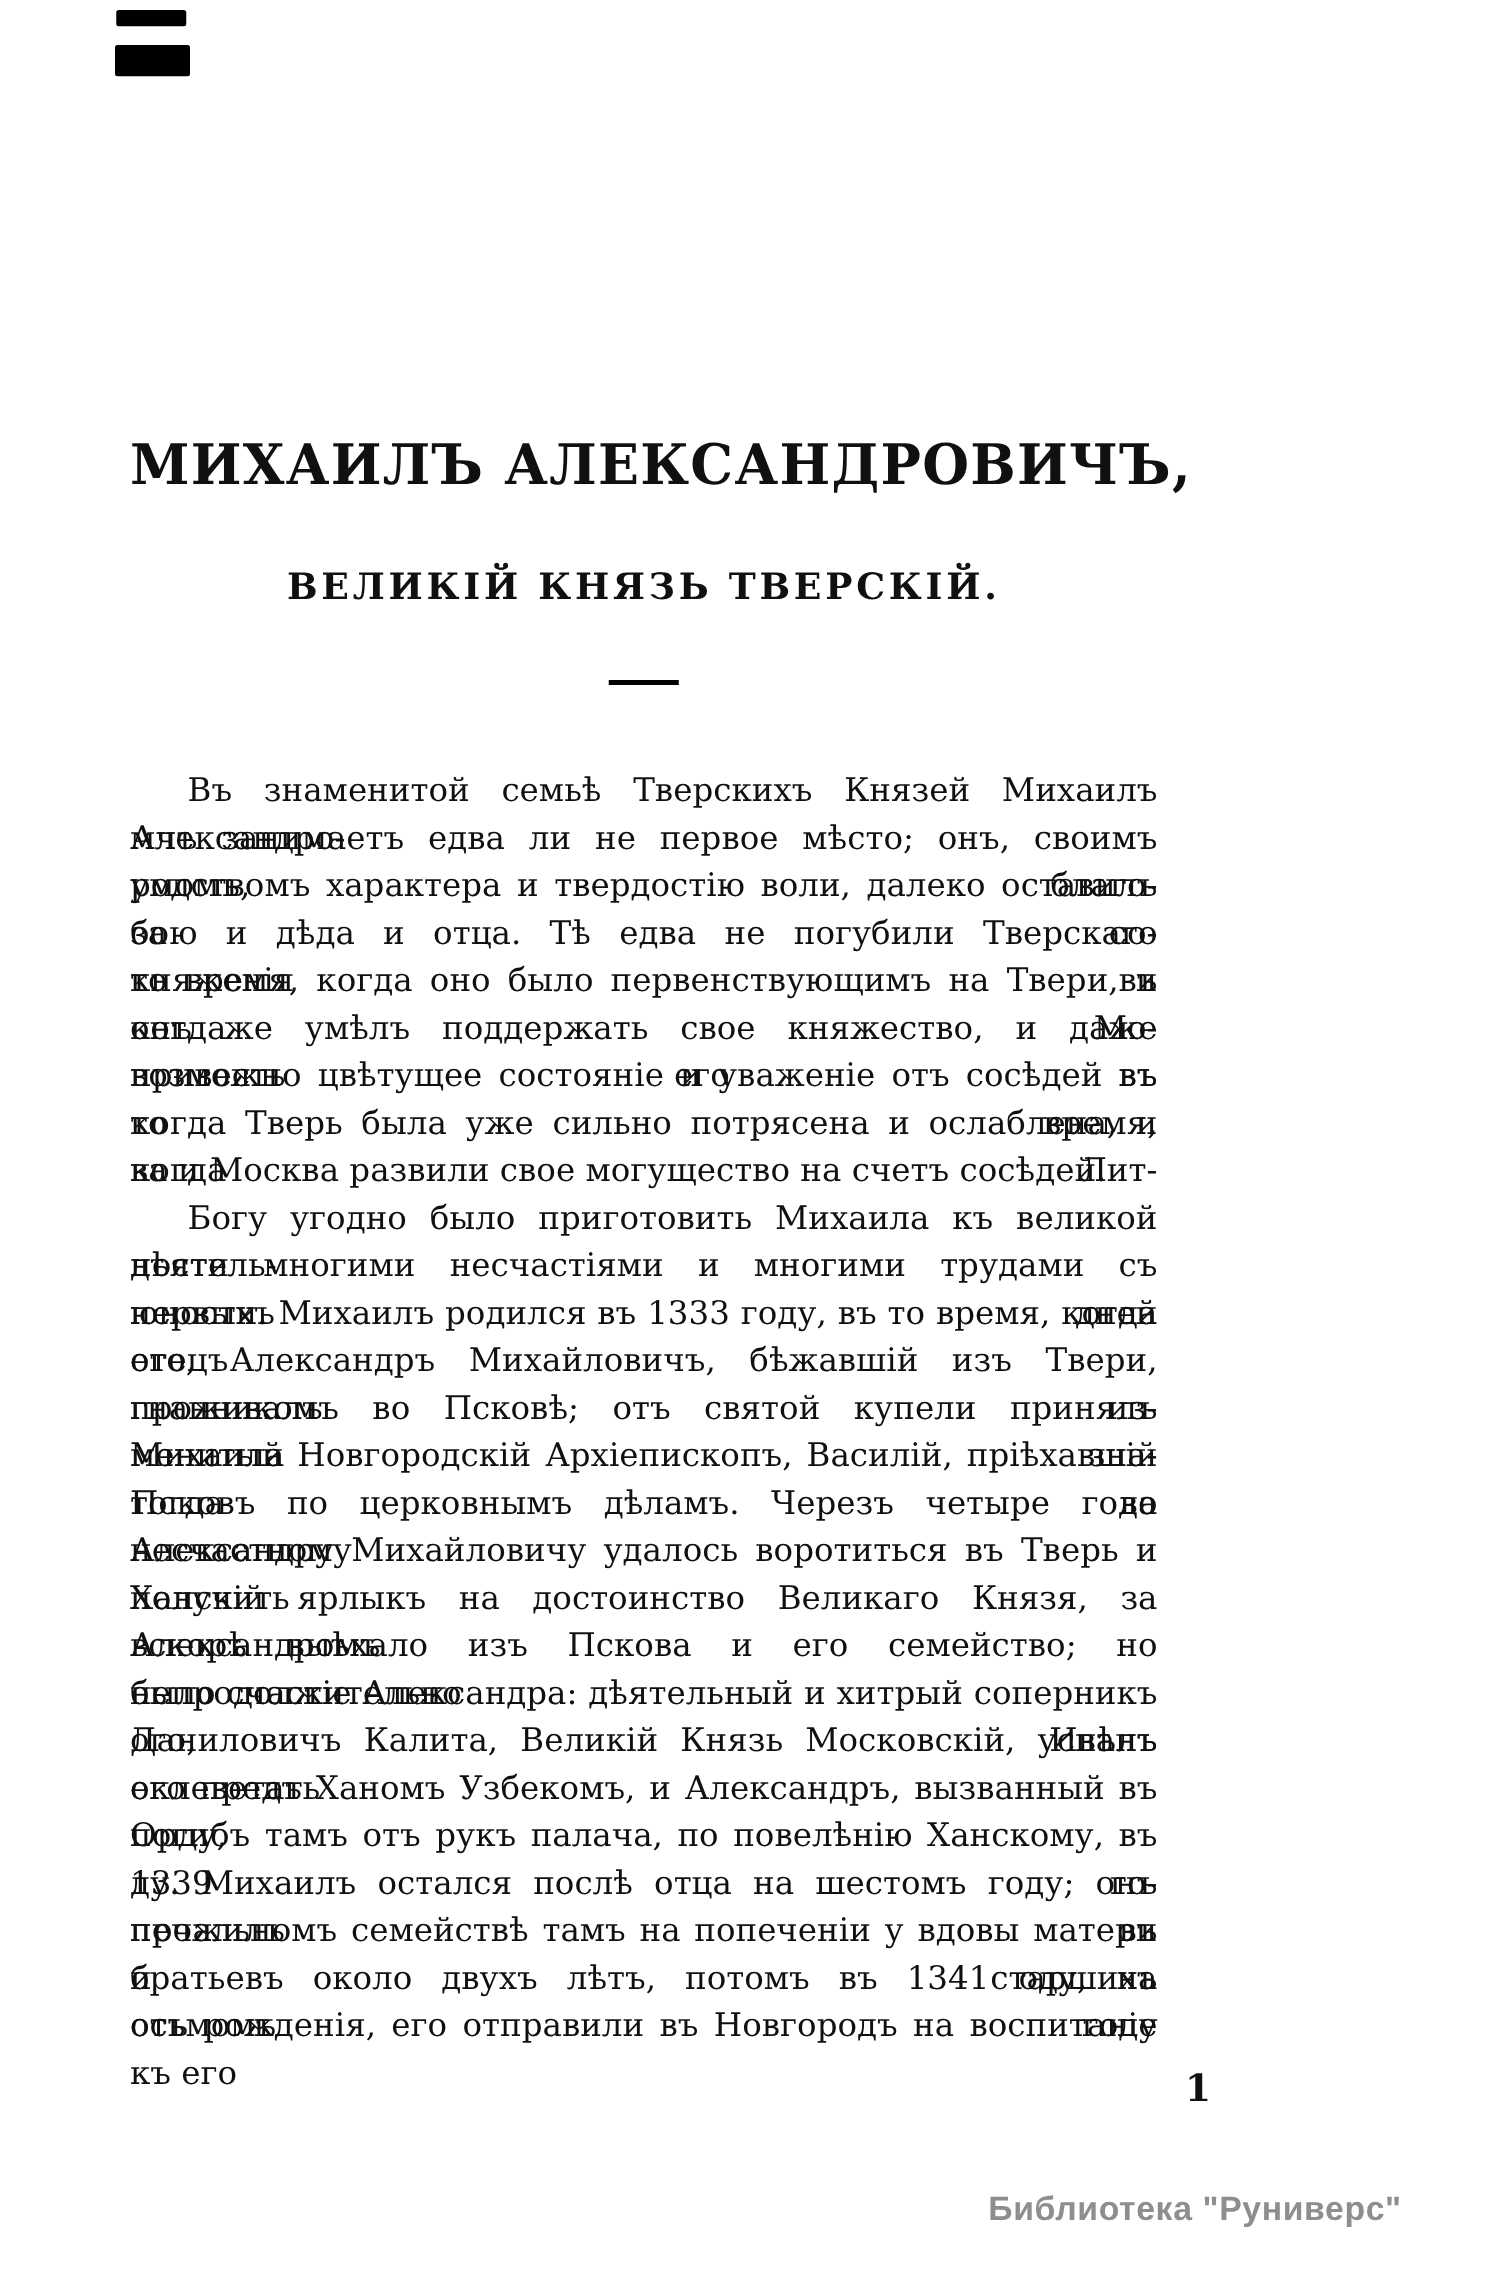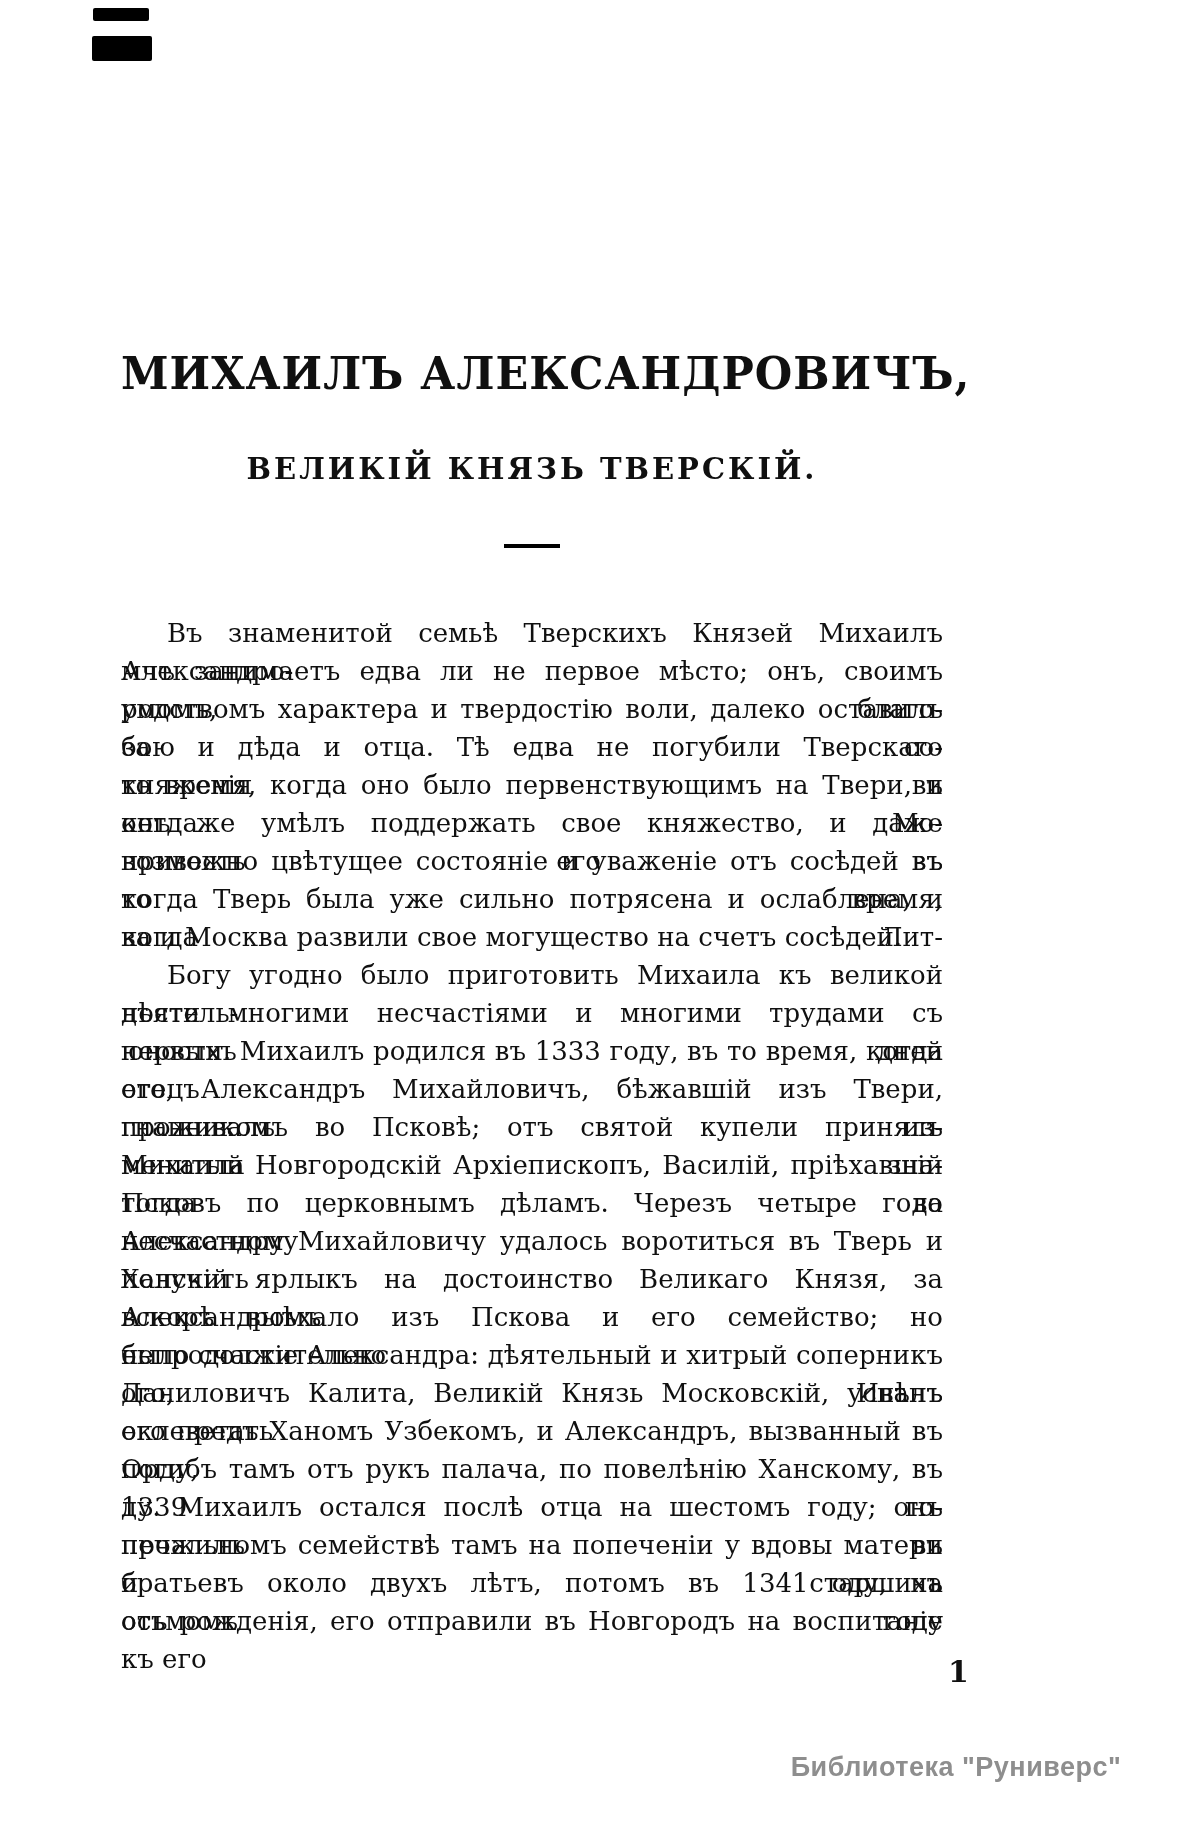--- a/index.html
+++ b/index.html
@@ -13,21 +13,21 @@
   }
   .page { position: absolute; inset: 0; background: #ffffff; }
 
   
   .artifact { position: absolute; background: #000; border-radius: 2px; }
   .artifact.a1 { left: 93px; top: 8px;  width: 56px; height: 13px; }
   .artifact.a2 { left: 92px; top: 36px; width: 60px; height: 25px; }
 
   .content {
     position: absolute;
-    left: 121px; top: 352px;
+    left: 104px; top: 352px;
     width: 822px;
   }
 
   .title {
     font-size: 43px;
     font-weight: bold;
     text-align: center;
     letter-spacing: 1px;
     line-height: 1;
     white-space: nowrap;

